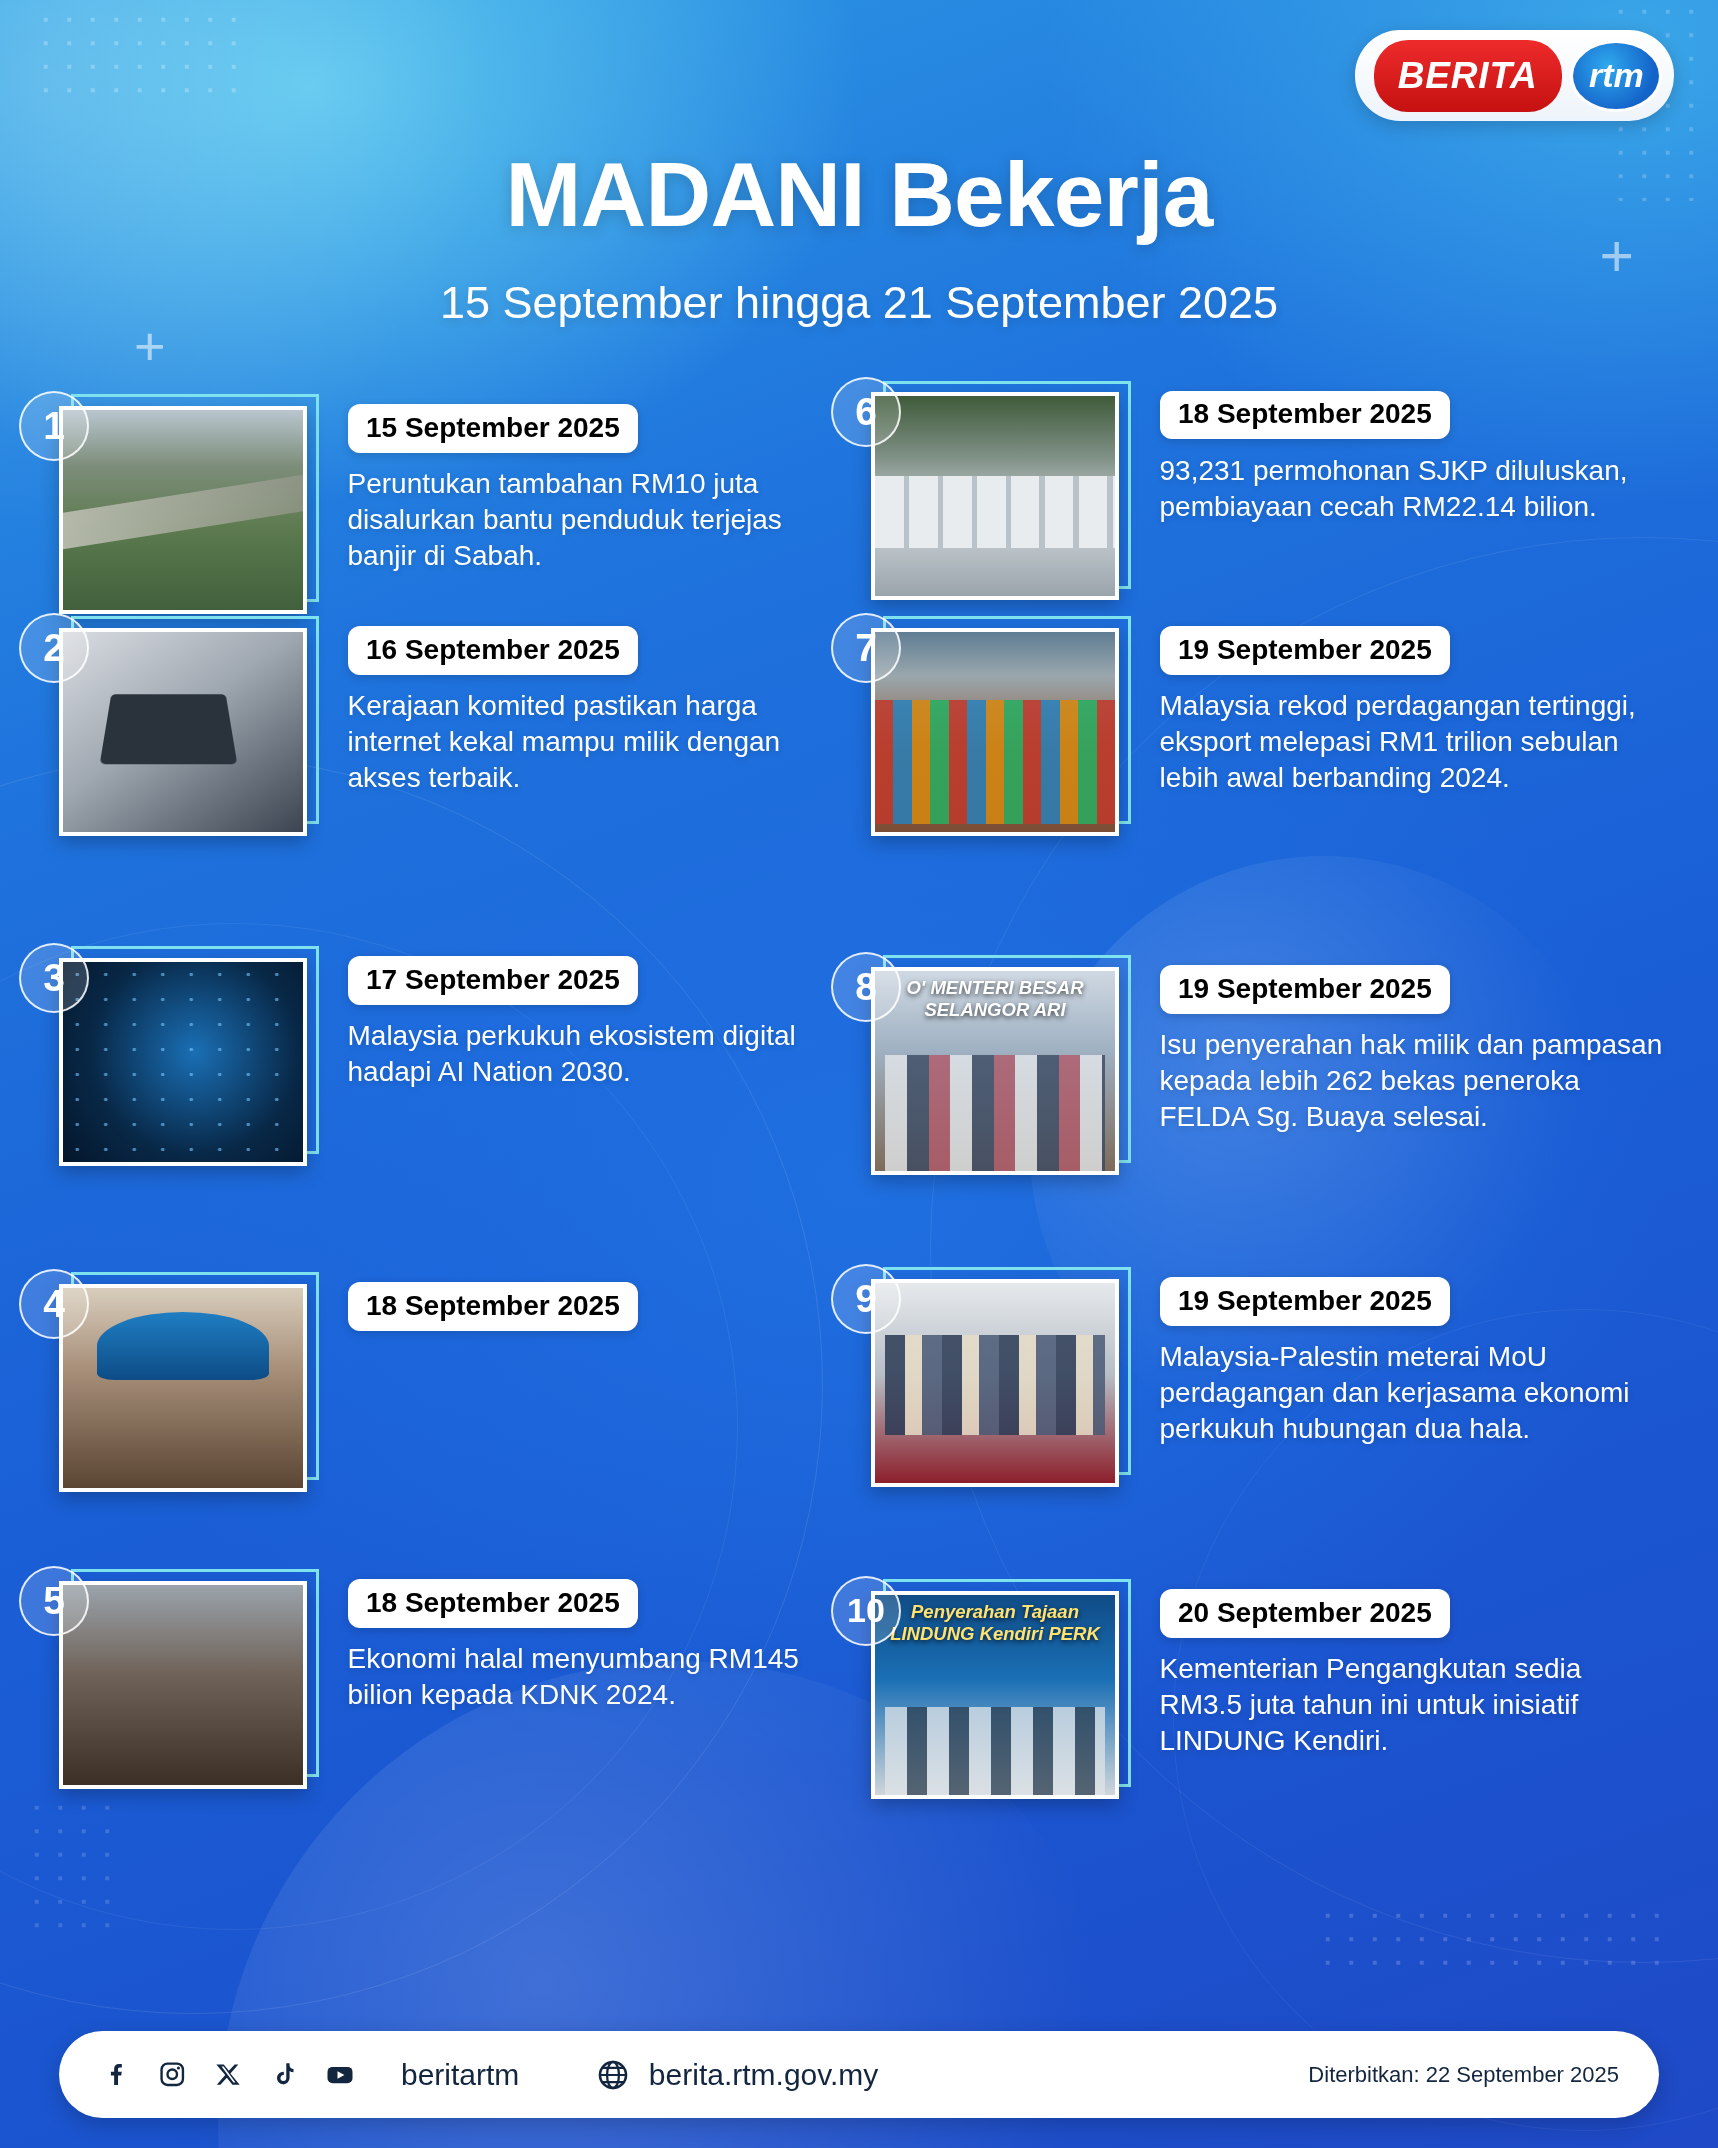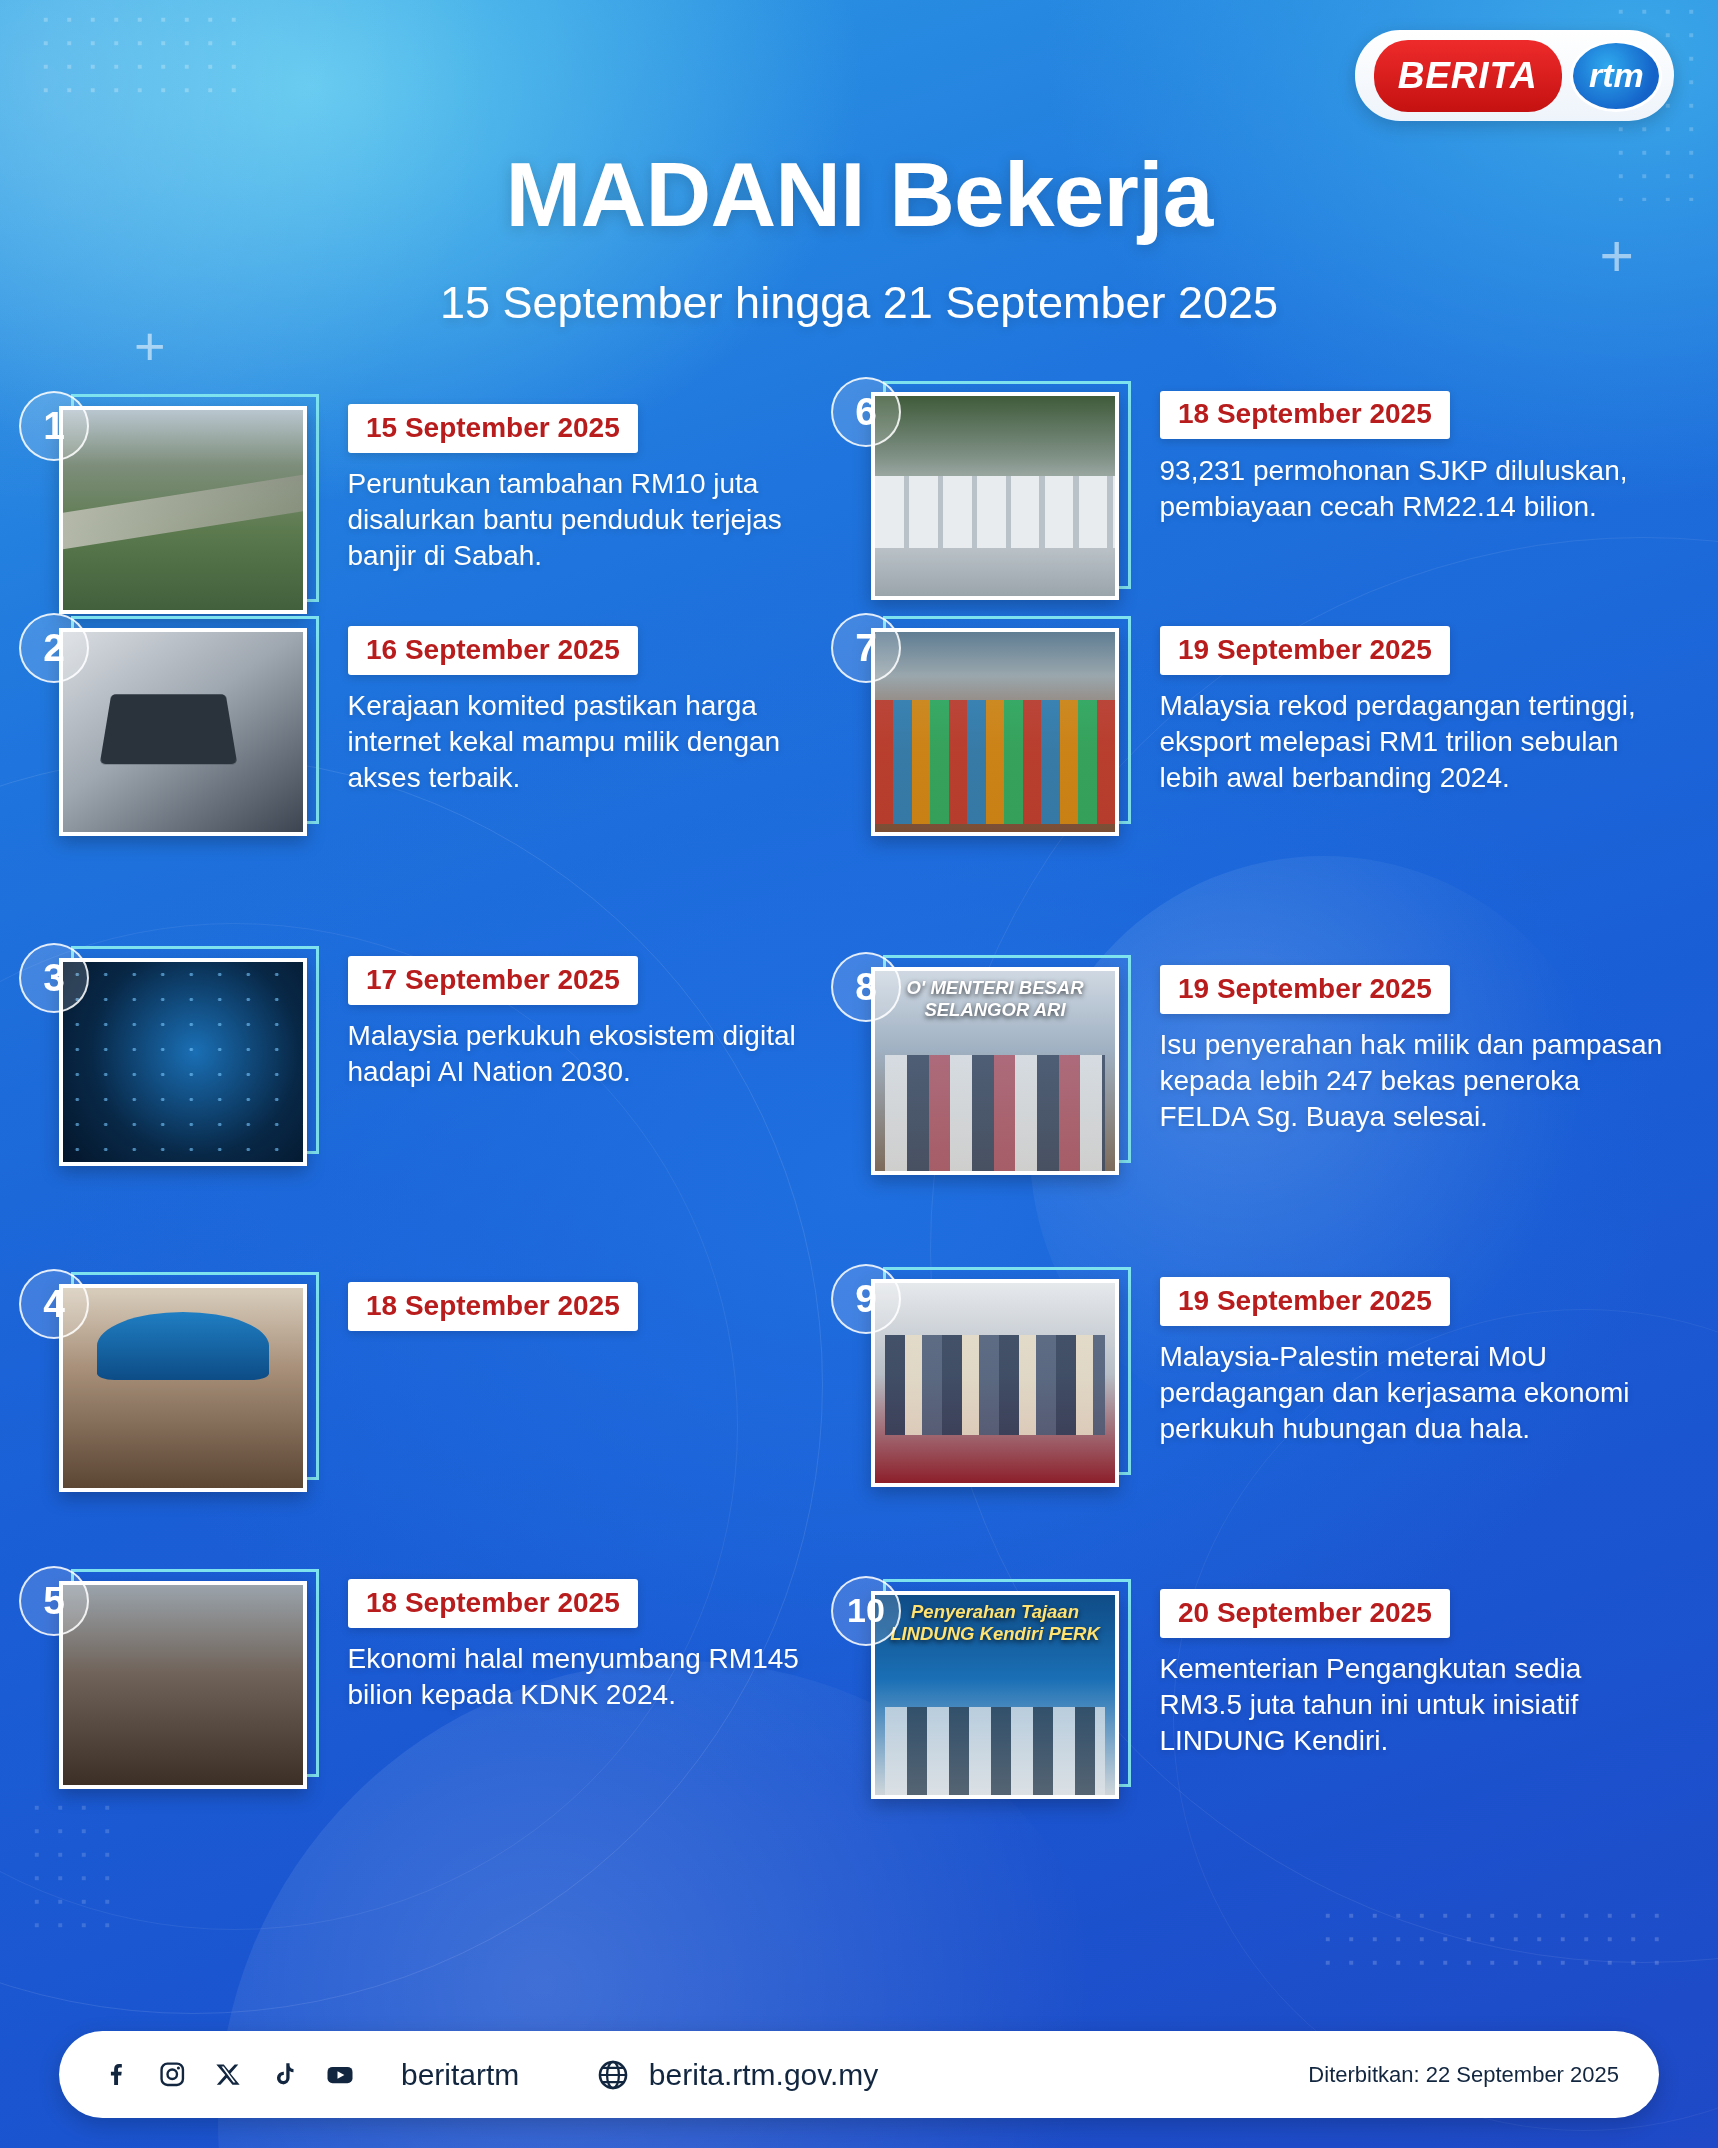--- a/index.html
+++ b/index.html
@@ -140,24 +140,24 @@
     color: #fff; font-size: 39px; font-weight: 700;
     display: flex; align-items: center; justify-content: center;
     z-index: 3;
   }
   .num.wide { font-size: 34px; }
 
   .content { margin-left: 28.5px; padding-top: 10px; width: 503px; }
   .date-badge {
     display: inline-block;
     background: #ffffff;
-    color: #b91c1c;
+    color: #000000;
     font-weight: 700; font-size: 28px;
     padding: 7.6px 18.5px 9.2px;
-    border-radius: 3px;
+    border-radius: 12px;
     box-shadow: 0 2.5px 8.4px rgba(0,0,0,0.15);
   }
   .desc {
     margin-top: 13.4px;
     color: #ffffff;
     font-size: 28px;
     line-height: 1.28;
     text-shadow: 0 1.7px 6.7px rgba(0,0,0,0.15);
   }
 
@@ -373,21 +373,21 @@
     <div class="item" style="top:561px;">
       <div class="thumb-wrap">
         <div class="num">8</div>
         <div class="thumb-frame"></div>
         <div class="thumb img-felda">
           <div class="img-caption">O' MENTERI BESAR SELANGOR ARI</div>
         </div>
       </div>
       <div class="content">
         <div class="date-badge">19 September 2025</div>
-        <div class="desc">Isu penyerahan hak milik dan pampasan kepada lebih 247 bekas peneroka FELDA Sg. Buaya selesai.</div>
+        <div class="desc">Isu penyerahan hak milik dan pampasan kepada lebih 262 bekas peneroka FELDA Sg. Buaya selesai.</div>
       </div>
     </div>
 
     <div class="item" style="top:873px;">
       <div class="thumb-wrap">
         <div class="num">9</div>
         <div class="thumb-frame"></div>
         <div class="thumb img-mou"></div>
       </div>
       <div class="content">

